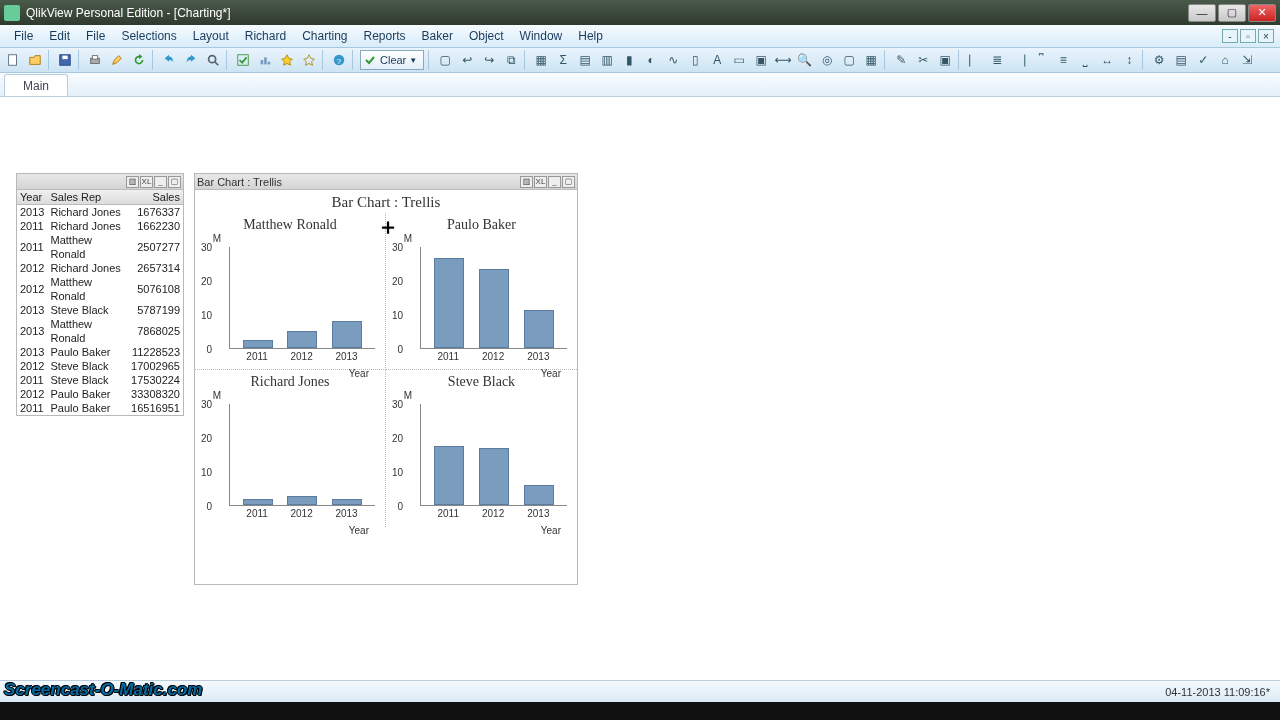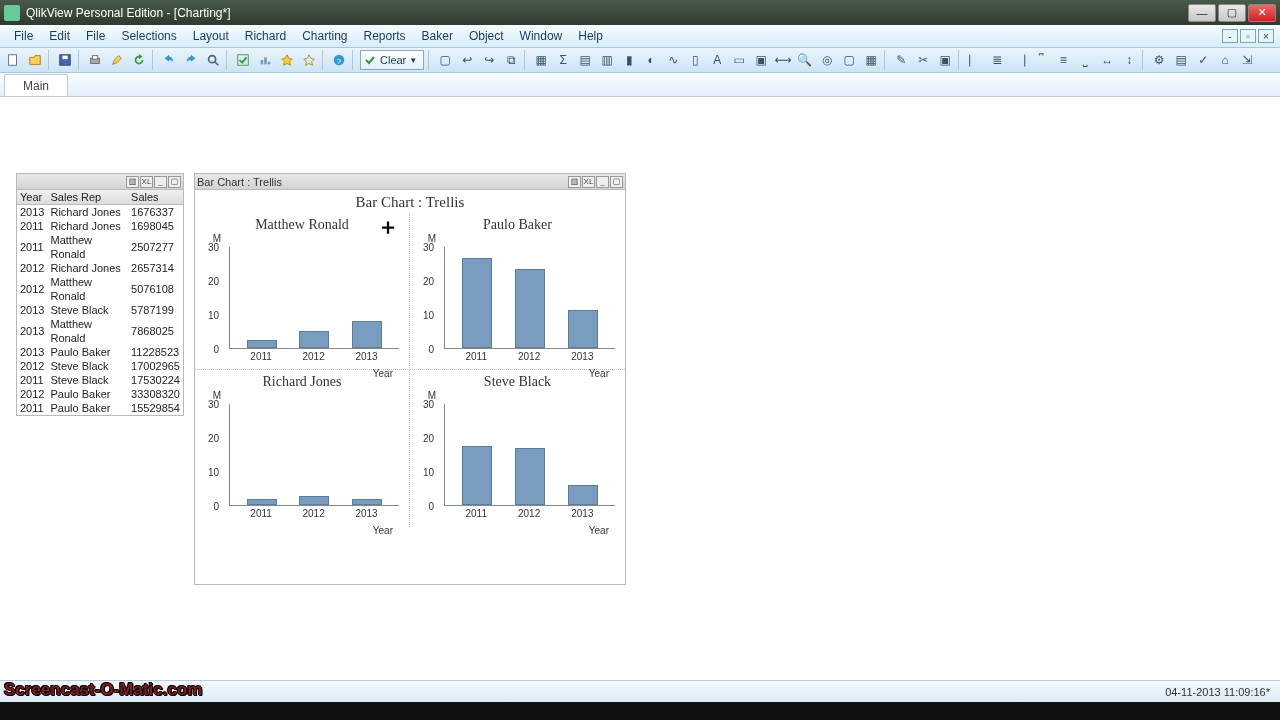--- a/index.html
+++ b/index.html
@@ -37,47 +37,47 @@
   .sheetobj { position:absolute; border:1px solid #b8b8b8; background:#fff; }
   .objheader { height:16px; background:linear-gradient(#e8e8e8,#d4d4d4); border-bottom:1px solid #bbb; display:flex; align-items:center; font-size:11px; color:#333; padding:0 2px; }
   .objheader .gap { flex:1; }
   .objheader .obtn { width:13px; height:12px; border:1px solid #999; background:#eee; margin-left:1px; font-size:8px; display:flex; align-items:center; justify-content:center; color:#444; }
 
   
   .tablebox { left:16px; top:76px; width:168px; }
   .tablebox .objheader { justify-content:flex-end; }
   .datatable { width:100%; border-collapse:collapse; font-size:11px; }
   .datatable th { background:linear-gradient(#f0f0f0,#dcdcdc); text-align:left; padding:1px 3px; border-bottom:1px solid #bbb; color:#222; font-weight:normal; }
-  .datatable th:last-child, .datatable td:last-child { }
+  .datatable th:last-child, .datatable td:last-child { text-align:right; }
   .datatable td { padding:0 3px; line-height:14px; color:#222; }
 
   
-  .chartbox { left:194px; top:76px; width:432px; height:412px; }
+  .chartbox { left:194px; top:76px; width:384px; height:412px; }
   .charttitle { text-align:center; font-size:15px; font-family: Georgia, 'Times New Roman', serif; color:#333; padding:4px 0 2px; }
   .trellis { display:grid; grid-template-columns:1fr 1fr; grid-template-rows:1fr 1fr; width:100%; }
   .cell { border-right:1px dotted #bbb; border-bottom:1px dotted #bbb; position:relative; padding:4px 6px 4px 6px; }
   .cell.last-col { border-right:none; }
   .cell.last-row { border-bottom:none; }
   .cellname { text-align:center; font-size:14px; font-family: Georgia, 'Times New Roman', serif; color:#333; margin-bottom:2px; }
   .plot { position:relative; height:130px; margin-left:28px; margin-right:4px; }
   .yaxis { position:absolute; left:-28px; top:0; bottom:16px; width:26px; }
-  .ytick { position:absolute; right:8px; font-size:10px; color:#333; transform:translateY(-50%); }
+  .ytick { position:absolute; right:15px; font-size:10px; color:#333; transform:translateY(-50%); }
   .yunit { position:absolute; right:6px; top:-2px; font-size:10px; color:#333; }
   .plotarea { position:absolute; left:0; right:0; top:12px; bottom:16px; border-left:1px solid #888; border-bottom:1px solid #888; }
   .bars { position:absolute; left:0; right:0; bottom:0; top:0; display:flex; align-items:flex-end; justify-content:space-around; padding:0 6px; }
   .bar { width:30px; background:#7a9dbf; border:1px solid #5a7d9f; }
   .xticks { position:absolute; left:0; right:0; bottom:0; height:14px; display:flex; justify-content:space-around; font-size:10px; color:#333; padding:0 6px;}
   .xlabel { position:absolute; right:6px; bottom:-14px; font-size:10px; color:#333; }
   .cursor-cross { position:absolute; font-size:22px; color:#000; font-weight:bold; pointer-events:none; }
 
   
   .statusbar { position:absolute; left:0; right:0; bottom:18px; height:22px; background:linear-gradient(#f4f9fd,#dbeaf6); border-top:1px solid #bcd; display:flex; align-items:center; justify-content:flex-end; padding:0 10px; font-size:11px; color:#333;}
   
   .taskbar { position:absolute; left:0; right:0; bottom:0; height:18px; background:#111; }
-  .watermark { position:absolute; left:4px; bottom:20px; font-size:17px; font-weight:bold; color:#7f1d1d; text-shadow: -1px 0 #000,1px 0 #000,0 -1px #000,0 1px #000, 1px 1px #000,-1px -1px #000; }
+  .watermark { position:absolute; left:4px; bottom:20px; font-size:17px; font-weight:bold; color:#0369a1; text-shadow: -1px 0 #000,1px 0 #000,0 -1px #000,0 1px #000, 1px 1px #000,-1px -1px #000; font-style:italic; }
 </style>
 </head>
 <body>
 
 <div class="titlebar">
   <div class="appicon"></div>
   <span>QlikView Personal Edition - [Charting*]</span>
   <div class="gap"></div>
   <div class="wbtn">—</div>
   <div class="wbtn">▢</div>
@@ -264,21 +264,21 @@
         </thead>
       <tbody id="tbody">
           <tr>
             <td>2013</td>
             <td>Richard Jones</td>
             <td>1676337</td>
           </tr>
           <tr>
             <td>2011</td>
             <td>Richard Jones</td>
-            <td>1698045</td>
+            <td>1662230</td>
           </tr>
           <tr>
             <td>2011</td>
             <td>Matthew Ronald</td>
             <td>2507277</td>
           </tr>
           <tr>
             <td>2012</td>
             <td>Richard Jones</td>
             <td>2657314</td>
@@ -314,21 +314,21 @@
             <td>17530224</td>
           </tr>
           <tr>
             <td>2012</td>
             <td>Paulo Baker</td>
             <td>33308320</td>
           </tr>
           <tr>
             <td>2011</td>
             <td>Paulo Baker</td>
-            <td>15529854</td>
+            <td>16516951</td>
           </tr>
         </tbody>
     </table>
   </div>
 
   <div class="sheetobj chartbox">
     <div class="objheader">
       <span>Bar Chart : Trellis</span>
       <div class="gap"></div>
       <div class="obtn">▥</div>

